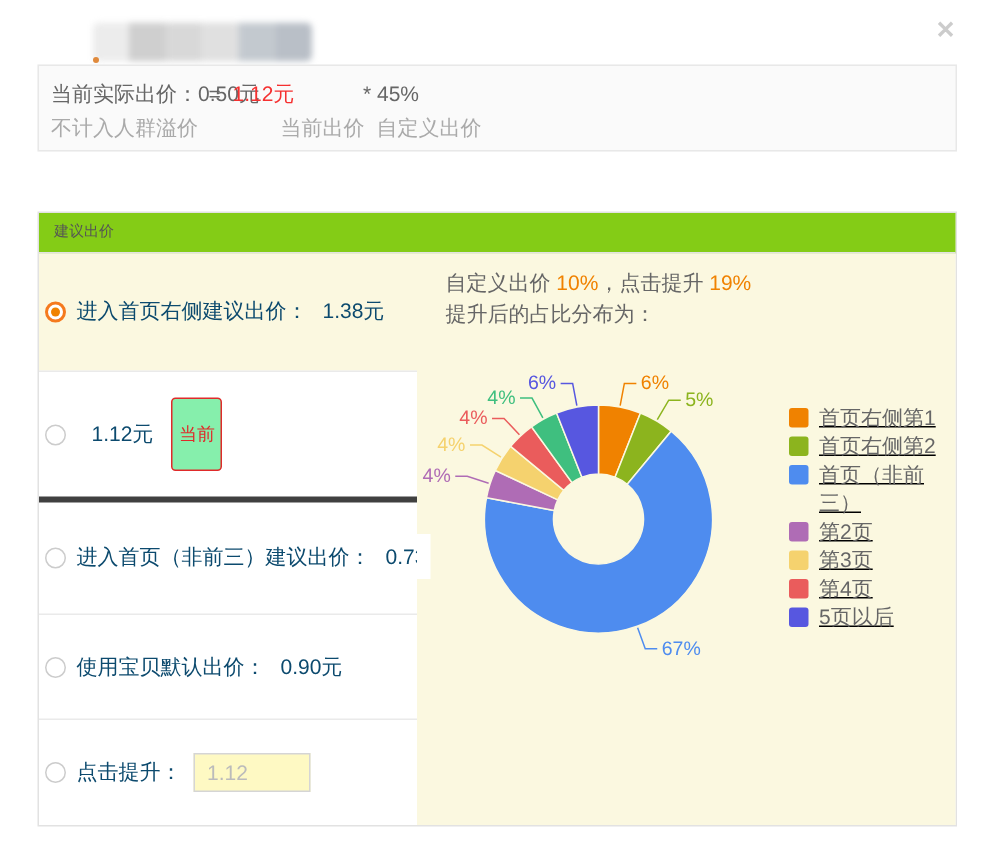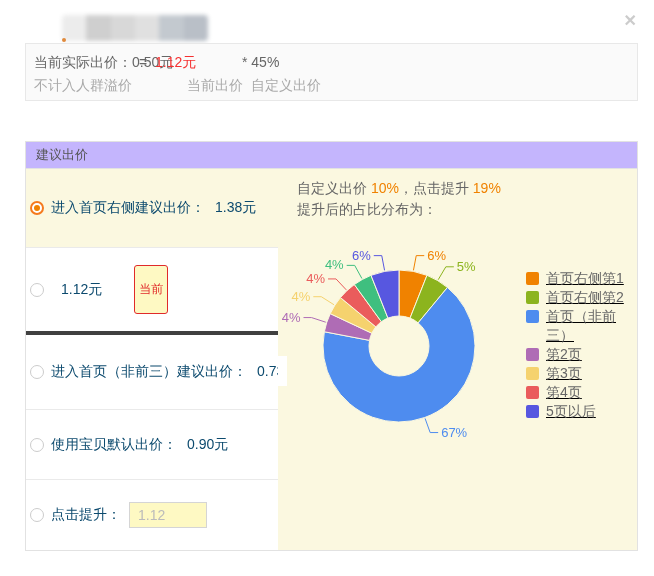--- a/index.html
+++ b/index.html
@@ -25,43 +25,43 @@
   .info-line1 { position: absolute; top: 10px; left: 0; right: 0; height: 20px; color: #666; }
   .info-line2 { position: absolute; top: 33px; left: 0; right: 0; height: 20px; color: #aaa; }
   .info-line1 span, .info-line2 span { position: absolute; white-space: nowrap; }
   .l1-label { left: 8px; } .l1-eq { left: 113px; }
   .l1-val { left: 129px; color: var(--highlight-red); } .l1-mult { left: 216px; }
   .l2-a { left: 8px; } .l2-b { left: 161px; text-align: center; } .l2-c { left: 225px; }
 
   
   .suggest-box { position: absolute; left: 25px; top: 141px; width: 613px; height: 410px;
     border: 1px solid #e2e2e2; background: #fff; }
-  .suggest-header { height: 27px; line-height: 26px; background: #c4b5fd;
-    border-bottom: 1px solid #e2e2e2; padding-left: 10px; font-size: 13px; color: #555; }
+  .suggest-header { height: 27px; line-height: 26px; background: #84cc16;
+    border-bottom: 1px solid #e2e2e2; padding-left: 10px; font-size: 10px; color: #555; }
   .suggest-body { display: flex; height: 381px; }
 
   .left-col { width: 252px; display: flex; flex-direction: column; }
   .option-row { display: flex; align-items: center; padding-left: 4px; cursor: pointer; }
   .option-row:nth-child(1) { height: 78px; background: #FBF8E0; }
   .option-row:nth-child(2) { height: 84px; border-top: 1px solid #eaeaea; }
   .option-row:nth-child(3) { height: 78px; border-top: 4px solid #404040; text-align: right; }
   .option-row:nth-child(4) { height: 70px; border-top: 1px solid #eaeaea; }
   .option-row:nth-child(5) { height: 71px; border-top: 1px solid #eaeaea; }
 
   .radio { width: 14px; height: 14px; border: 1px solid #ccc; border-radius: 50%;
     background: #fff; margin-right: 7px; flex: none; position: relative; }
   .option-row.selected .radio { border: 2px solid var(--accent-orange); }
   .option-row.selected .radio::after { content: ""; position: absolute; left: 2px; top: 2px;
     width: 6px; height: 6px; border-radius: 50%; background: var(--accent-orange); }
 
   .option-label, .option-price { font-size: 14px; color: #0c4a6e; white-space: nowrap; }
   .option-price { margin-left: 10px; }
-  .badge { margin-left: 32px; font-size: 12px; color: var(--badge-red);
+  .badge { margin-left: 12px; font-size: 12px; color: var(--badge-red);
     border: 1px solid var(--badge-red); border-radius: 3px; padding: 15px 4px;
-    background: #fef9c3; white-space: nowrap; }
+    background: #86efac; white-space: nowrap; }
   .bid-input { margin-left: 8px; width: 78px; height: 26px; border: 1px solid #d5d5d5;
     font-size: 14px; padding: 4px 8px; color: #888; background: #fef9c3;
     font-family: "Liberation Sans", sans-serif; }
   .bid-input::placeholder { color: #bbb; }
 
   
   .panel { flex: 1; background: #FBF8E0; position: relative; }
   .panel-notch { position: absolute; left: 0; top: 187px; width: 9px; height: 30px; background: #fff; }
   .panel-headline { position: absolute; left: 19px; top: 9px; font-size: 14px;
     color: #666; line-height: 21px; }

